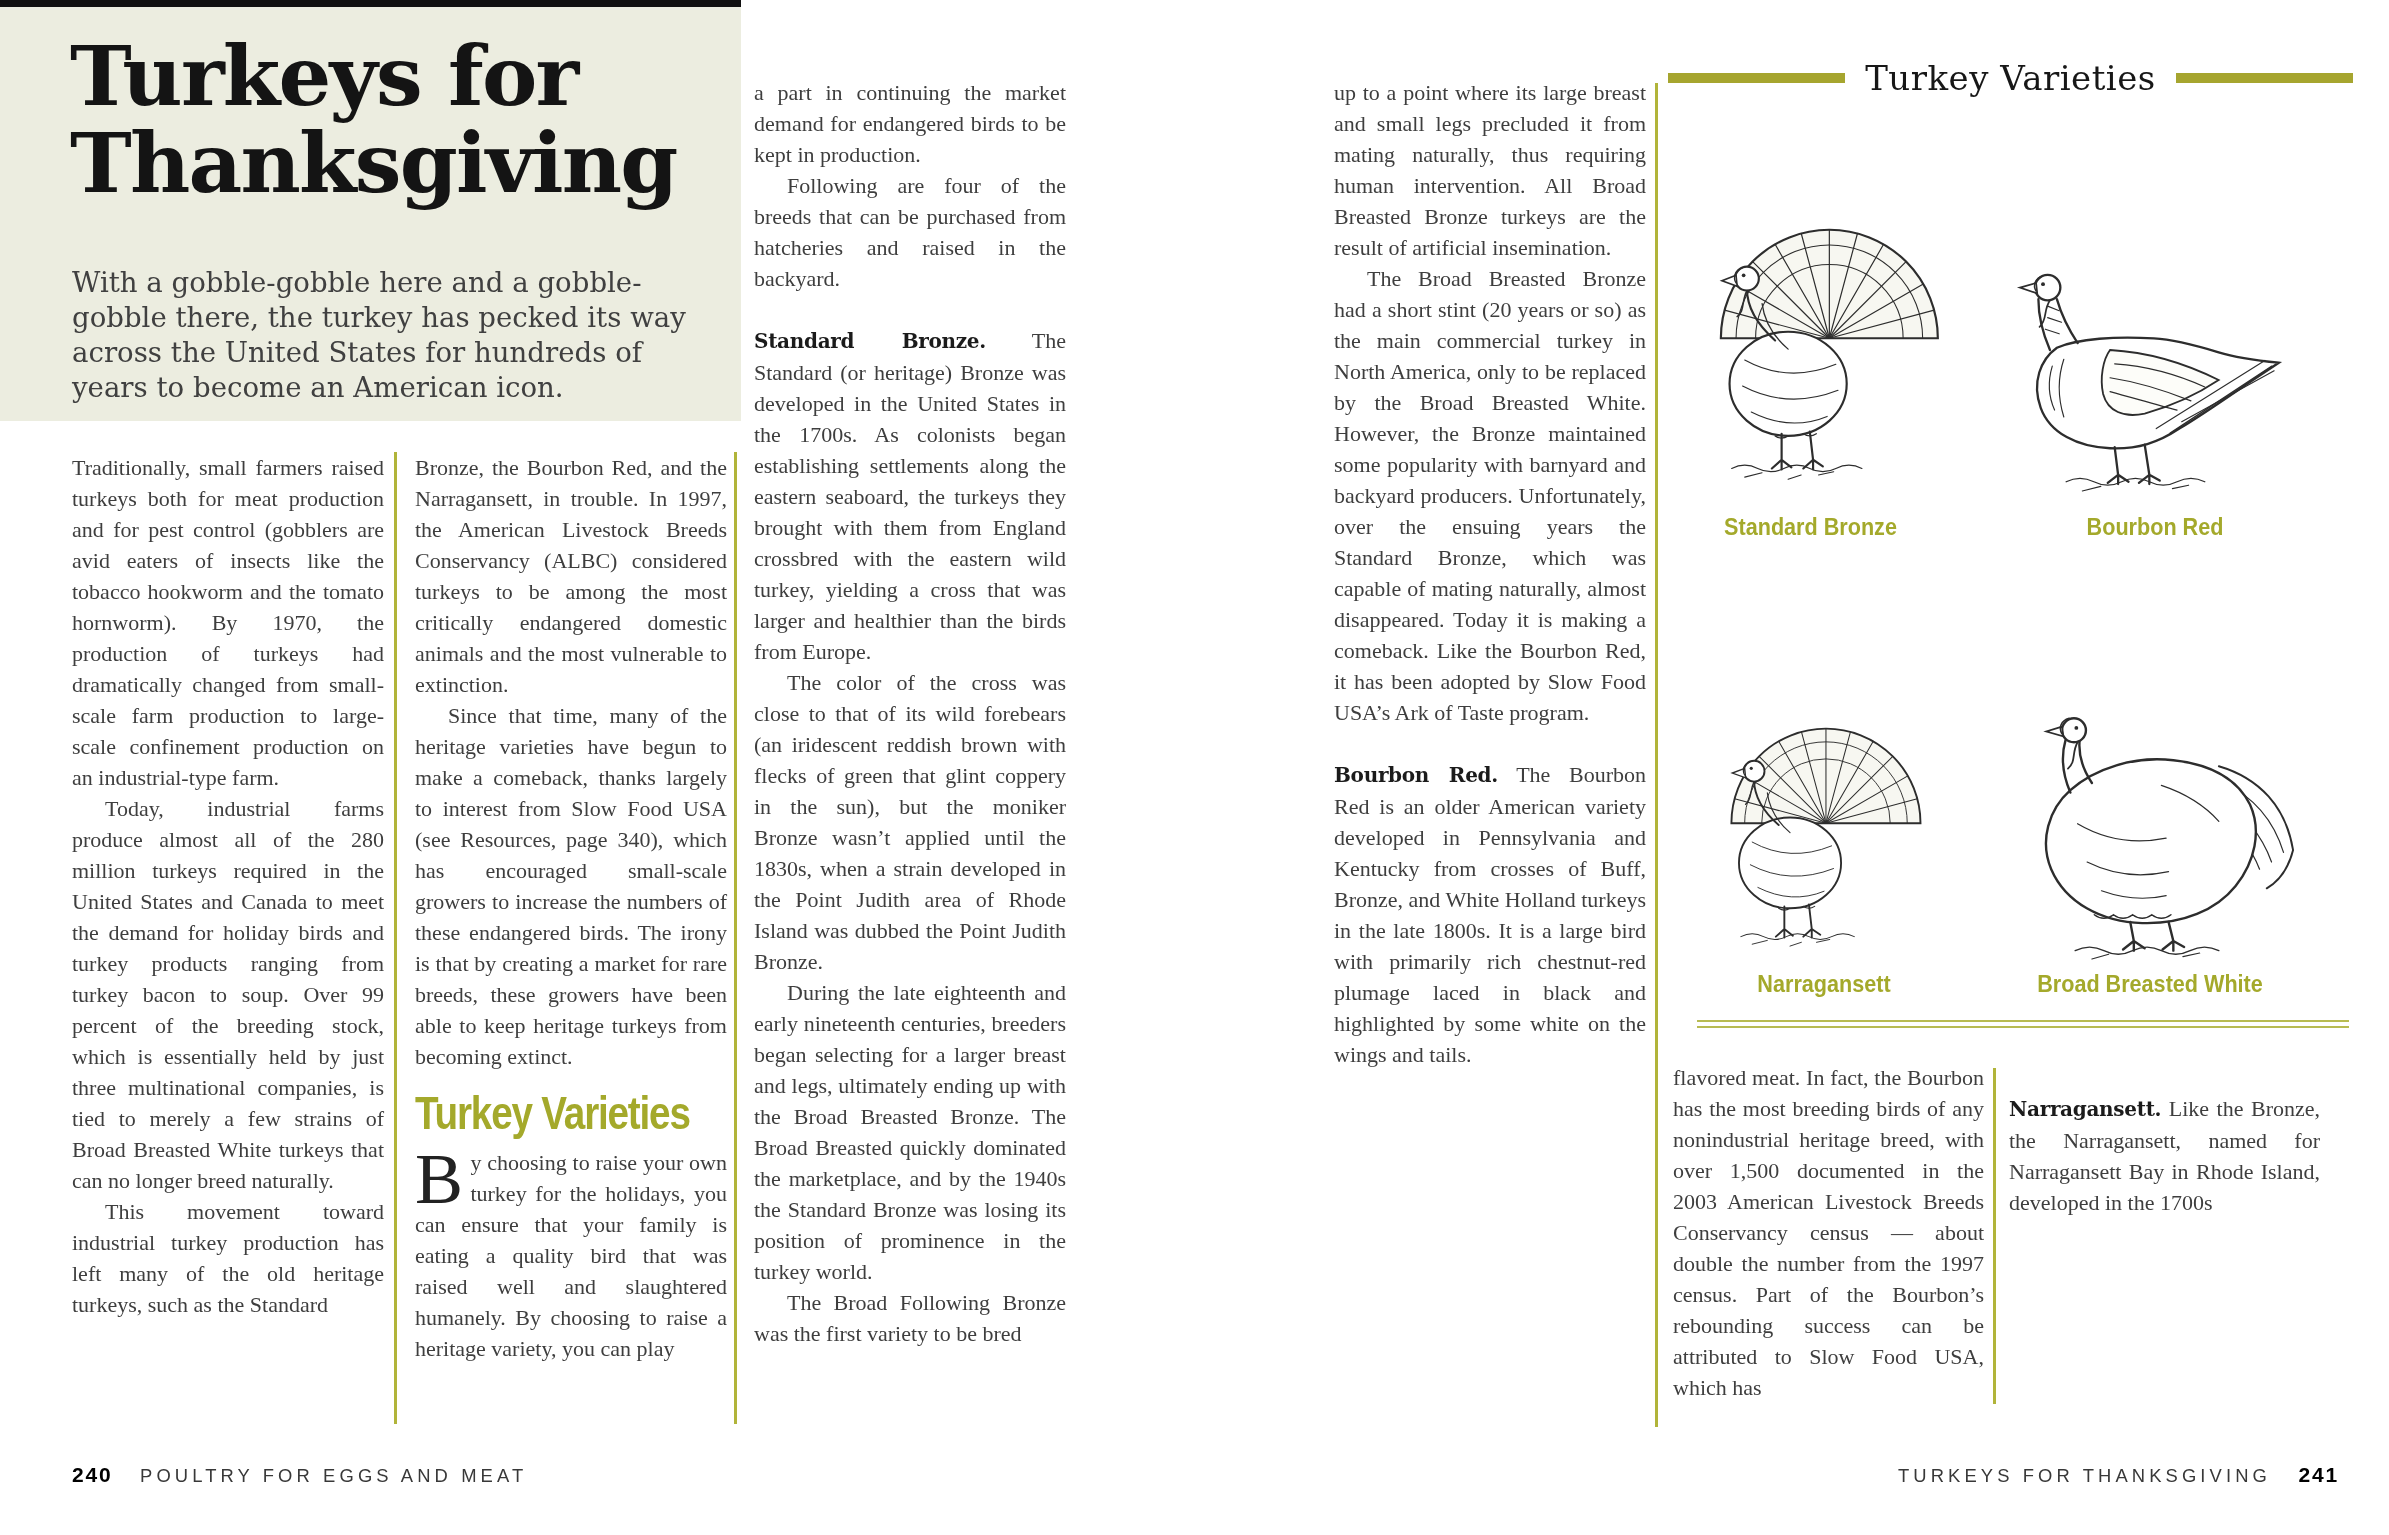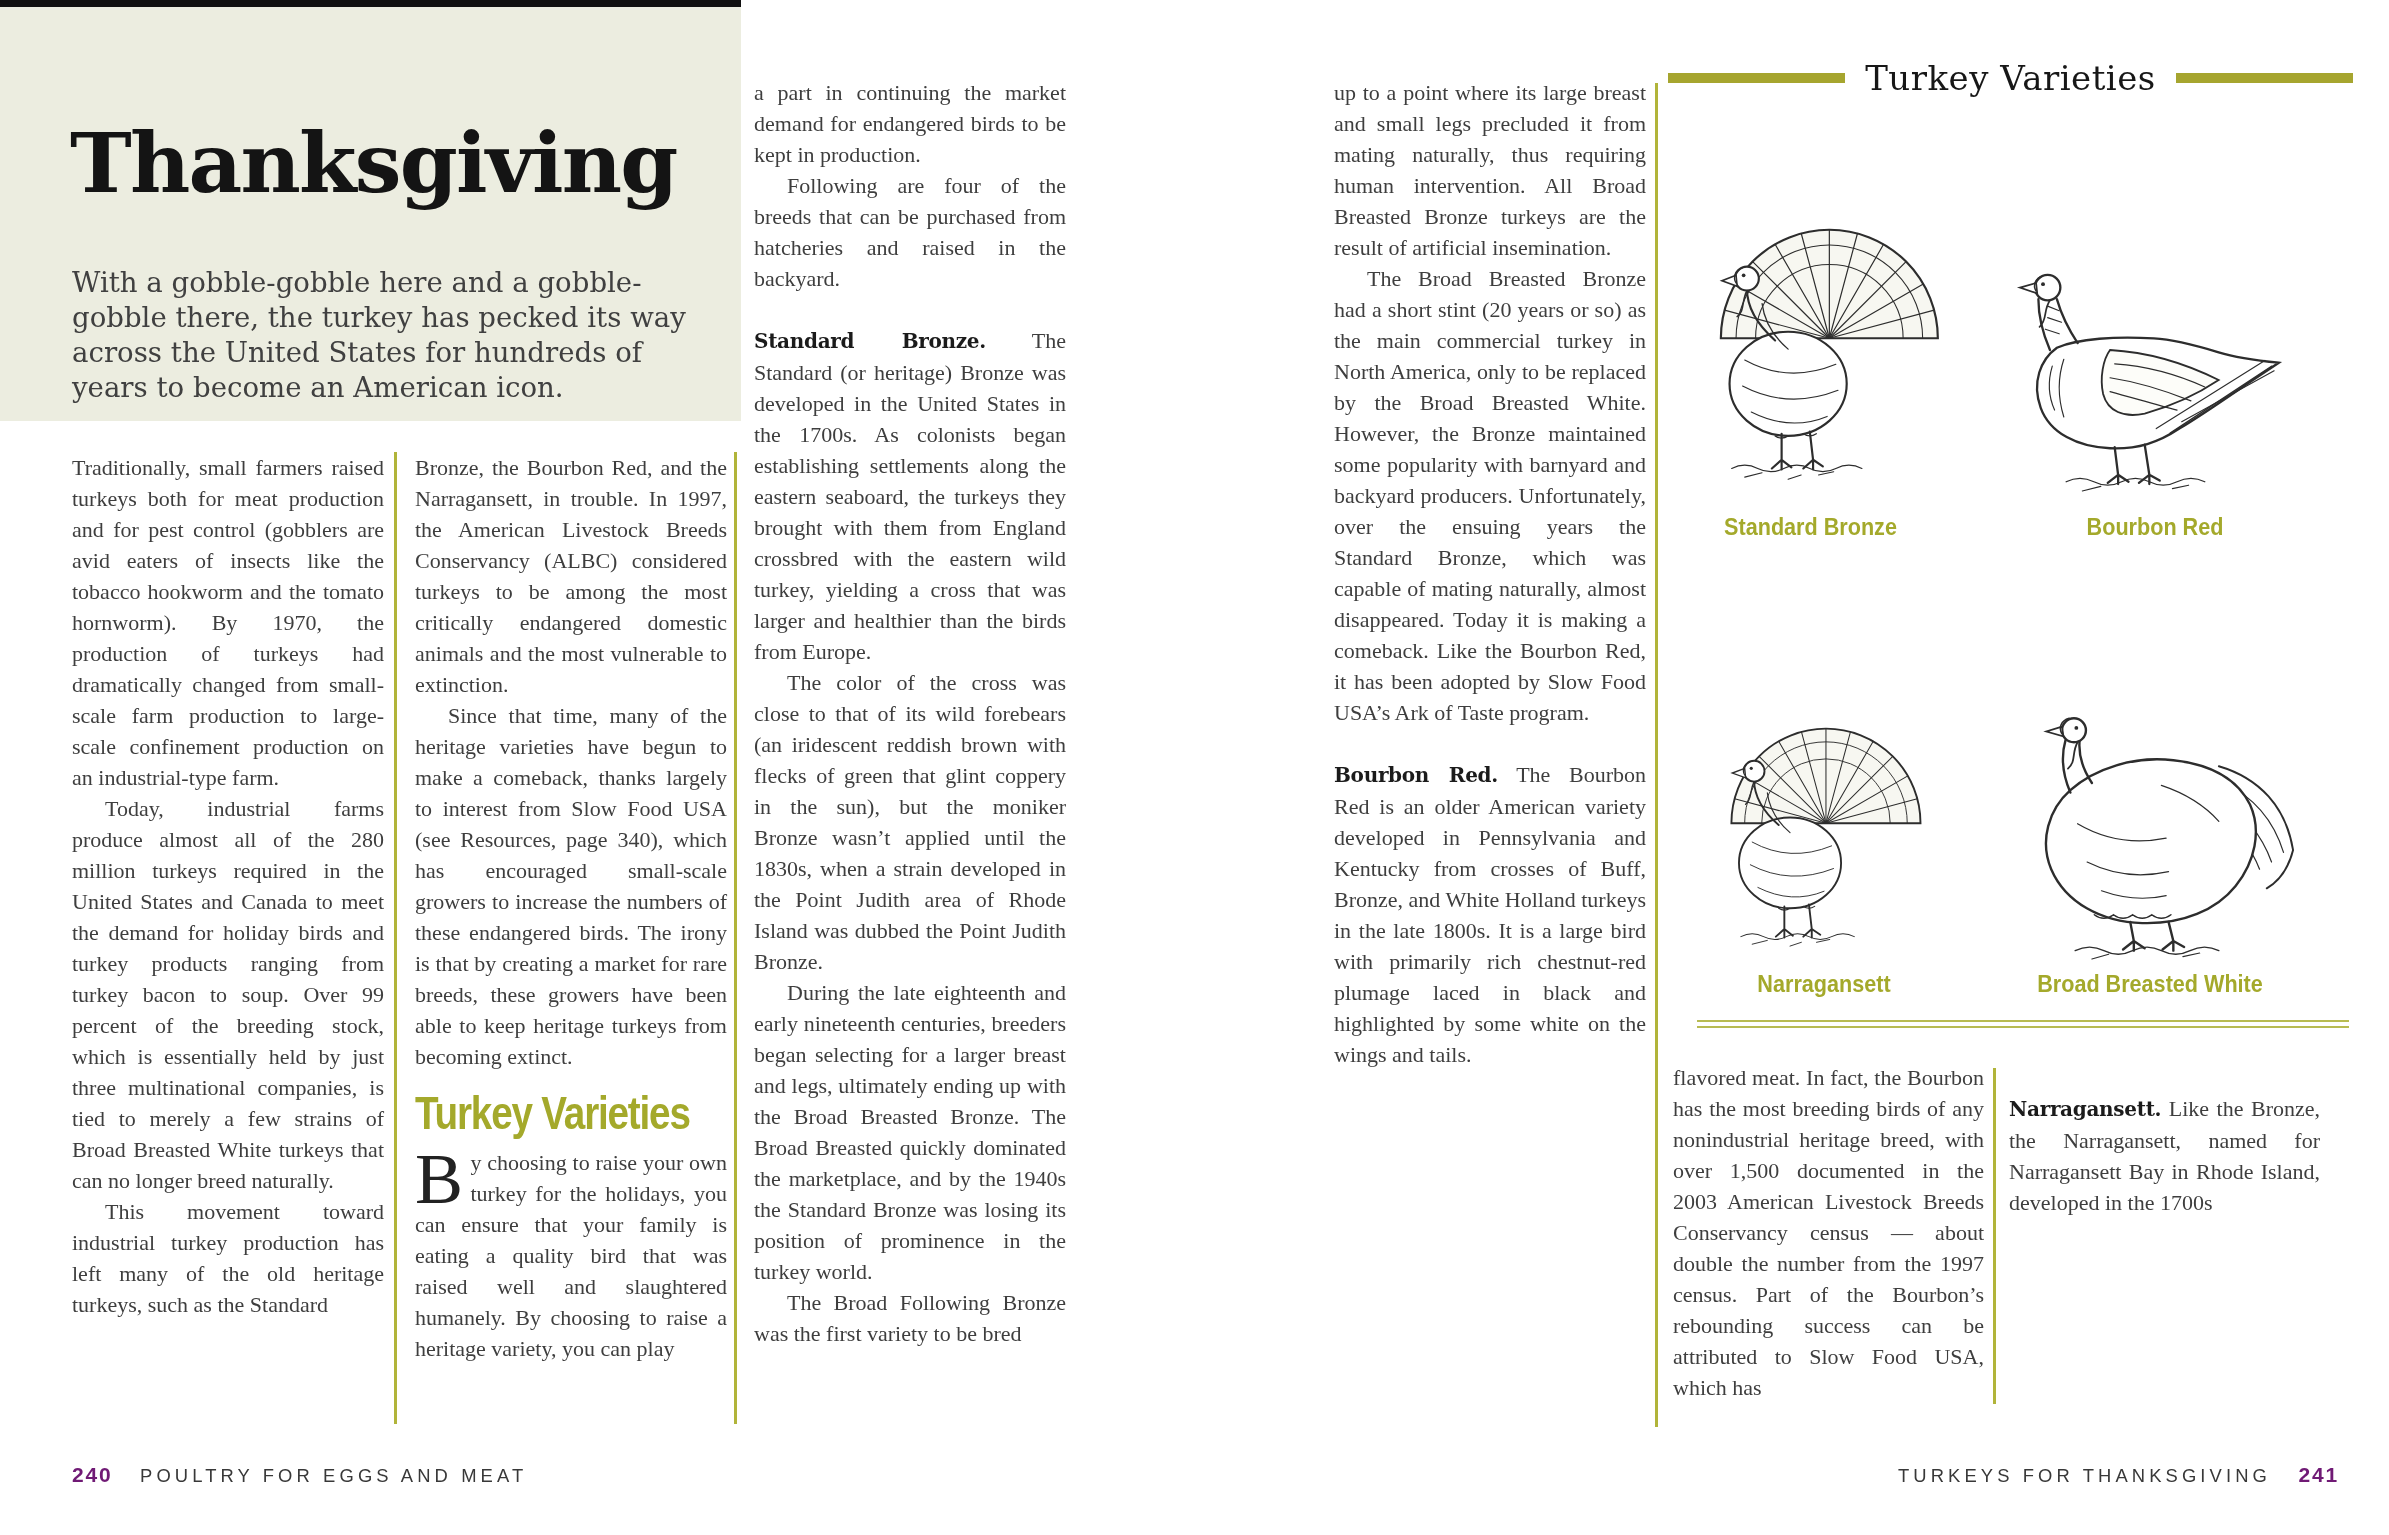--- a/index.html
+++ b/index.html
@@ -82,34 +82,34 @@
   #label-bw { left:303px; top:919px; width:358px; }
   .panel-hr { position:absolute; left:29px; right:3.7px; height:1.8px; background:#b8bb52; }
   #panel-hr-1 { top:969px; }
   #panel-hr-2 { top:975px; }
 
   
   .footer { position:absolute; top:1463px; display:flex; align-items:baseline; gap:27.6px;
             font-family:"Liberation Sans", sans-serif; }
   #footer-left  { left:72px; }
   #footer-right { right:50px; }
-  .folio { font-weight:700; font-size:21px; color:#701a75; letter-spacing:1.8px; }
+  .folio { font-weight:700; font-size:21px; color:#000000; letter-spacing:1.8px; }
   .running-head { font-size:18.4px; letter-spacing:4.1px; color:#383838; }
 
   svg g { stroke:#2d2d2d; fill:none; stroke-linecap:round; }
 </style>
 </head>
 <body>
 
 <div id="page">
 
   <div id="cream-block"></div>
   <div id="top-strip"></div>
 
-  <h1 id="feature-title"><br><span>Thanksgiving</span></h1>
+  <h1 id="feature-title"><span>Turkeys for</span><br><span>Thanksgiving</span></h1>
   <p id="feature-deck">With a gobble-gobble here and a gobble-gobble there, the turkey has pecked its way across the United States for hundreds of years to become an American icon.</p>
 
   <div class="col" id="col1">
     <p>Traditionally, small farmers raised turkeys both for meat production and for pest control (gobblers are avid eaters of insects like the tobacco hookworm and the tomato hornworm). By 1970, the production of turkeys had dramatically changed from small-scale farm production to large-scale confinement production on an industrial-type farm.</p>
     <p class="ind">Today, industrial farms produce almost all of the 280 million turkeys required in the United States and Canada to meet the demand for holiday birds and turkey products ranging from turkey bacon to soup. Over 99 percent of the breeding stock, which is essentially held by just three multinational companies, is tied to merely a few strains of Broad Breasted White turkeys that can no longer breed naturally.</p>
     <p class="ind">This movement toward industrial turkey production has left many of the old heritage turkeys, such as the Standard</p>
   </div>
 
   <div class="vrule" id="rule-1"></div>
 

